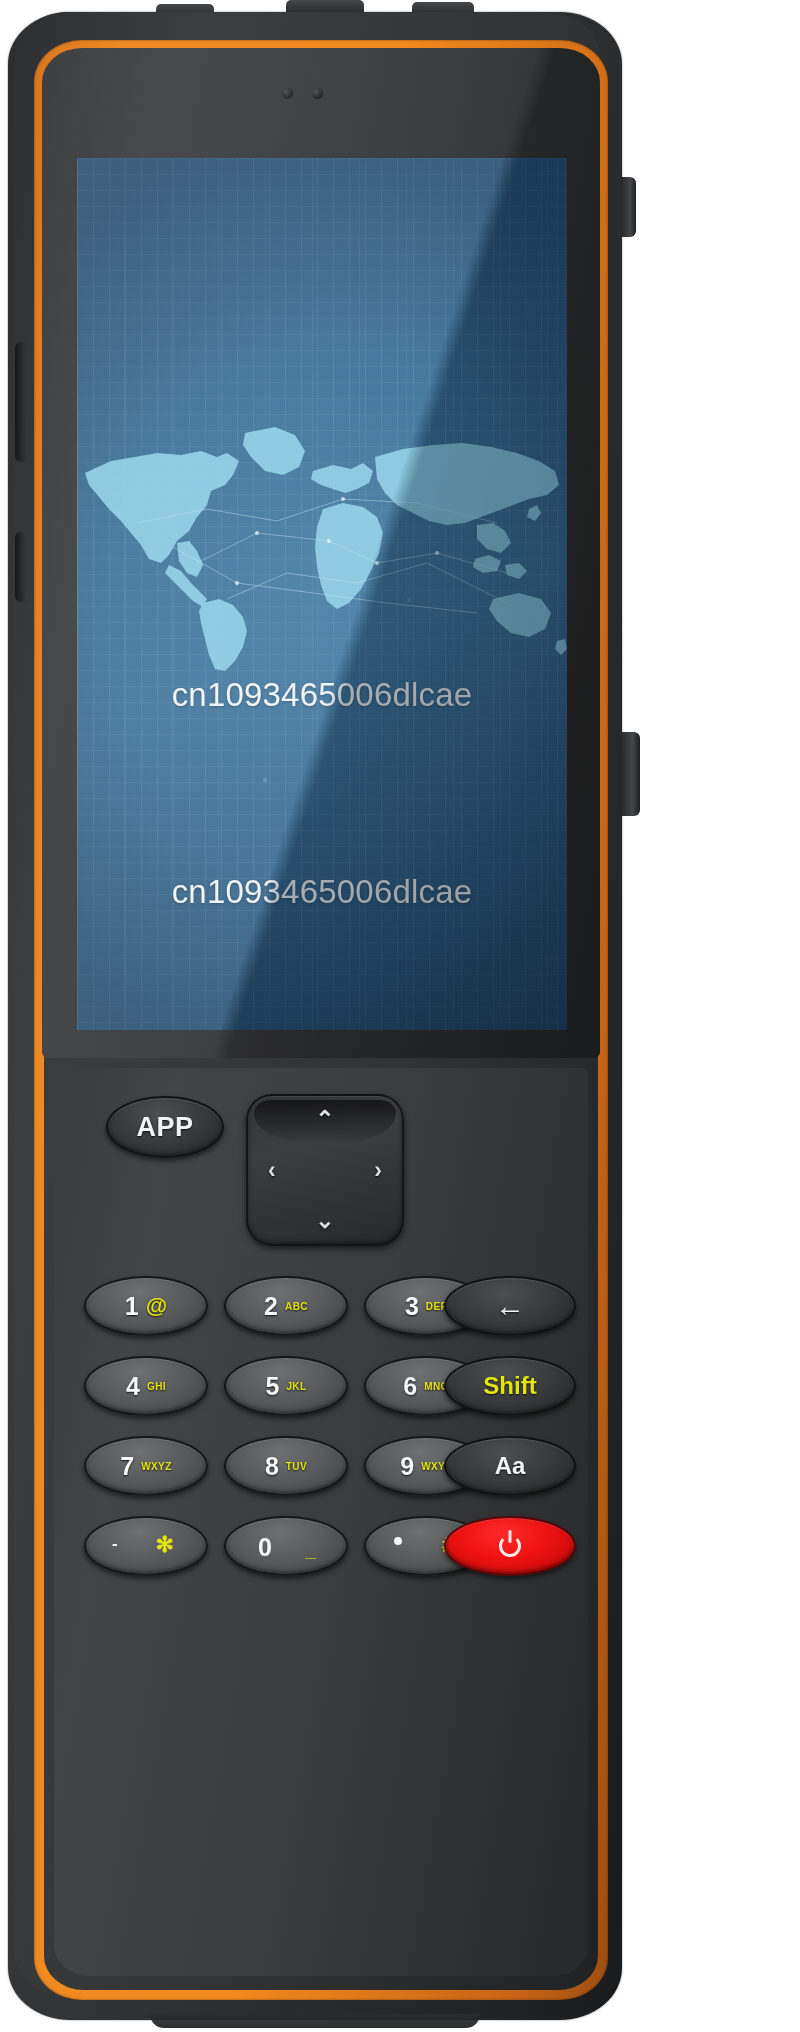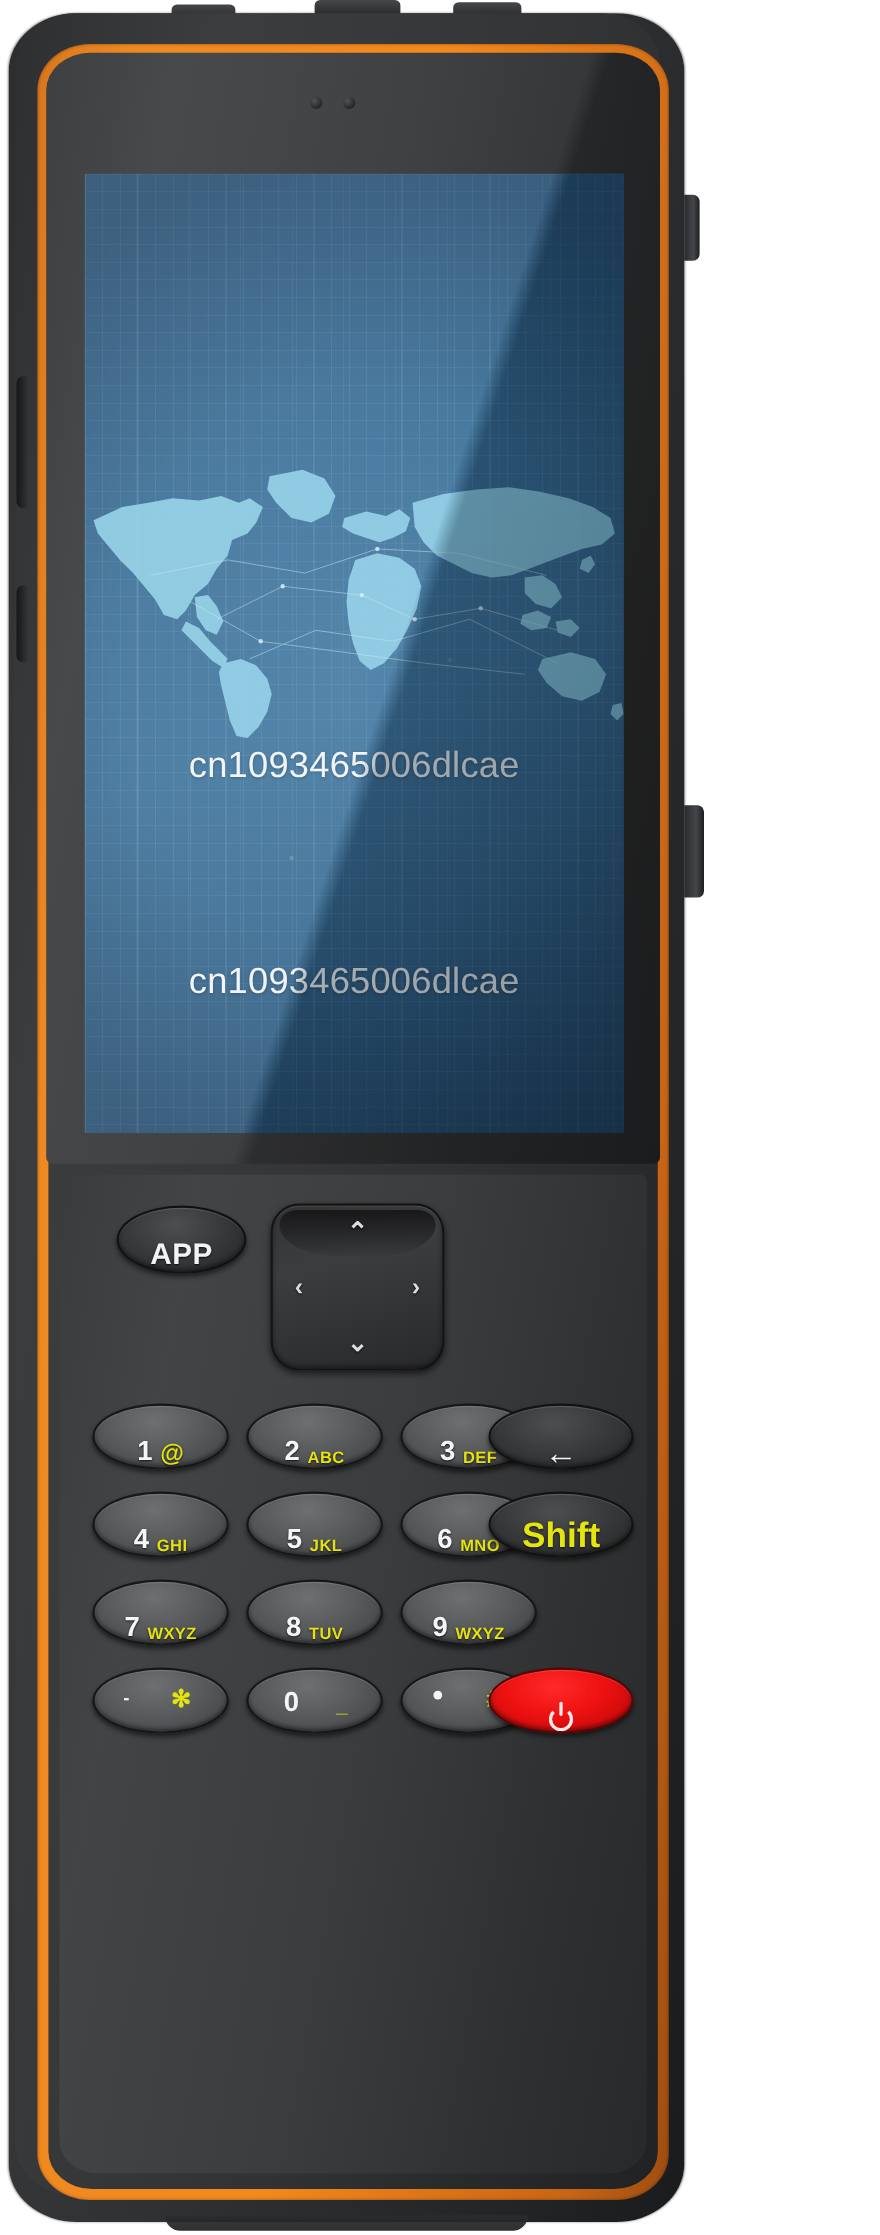--- a/index.html
+++ b/index.html
@@ -191,21 +191,21 @@
     border-radius: 6px 6px 36px 36px / 6px 6px 30px 30px;
     background: linear-gradient(100deg,#3a3b3d 0%, #434446 18%, #3b3c3e 52%, #2e2f30 82%, #28292a 100%);
   }
 
   .keys { position: absolute; inset: 0; }
 
   .key {
     position: absolute;
     border-radius: 50%;
     display: flex;
-    align-items: flex-end;
+    align-items: center;
     justify-content: center;
     box-shadow:
       0 3px 5px rgba(0,0,0,.55),
       inset 0 1px 1px rgba(255,255,255,.16),
       inset 0 -2px 4px rgba(0,0,0,.45);
     border: 2px solid rgba(12,12,12,.85);
     cursor: pointer;
     user-select: none;
   }
   
@@ -285,35 +285,35 @@
 
   .key.num .digit {
     color: #f5f6f7;
     font-size: 25px;
     font-weight: bold;
     text-shadow: 0 1px 2px rgba(0,0,0,.8);
     margin-right: 7px;
   }
   .key.num .letters {
     color: #e3e30d;
-    font-size: 15px;
+    font-size: 10px;
     font-weight: bold;
     letter-spacing: .4px;
     text-shadow: 0 1px 2px rgba(0,0,0,.8);
   }
   .key.num .sym-lg {
     color: #e3e30d;
     font-size: 22px;
     font-weight: bold;
     text-shadow: 0 1px 2px rgba(0,0,0,.8);
   }
 
   
   .key.rkey { left: 390px; width: 132px; height: 60px; }
-  .key.rkey .label { font-size: 32px; }
+  .key.rkey .label { font-size: 24px; }
   .key.rkey .label.arrow { font-size: 30px; line-height: .8; }
   .key.rkey.powerkey { height: 60px; }
   .power-glyph {
     display: inline-block;
     width: 22px; height: 22px;
     border: 3px solid #ffe9e9;
     border-radius: 50%;
     border-top-color: transparent;
     position: relative;
   }
@@ -568,20 +568,23 @@
           <span class="letters">WXYZ</span>
         </div>
         <div class="key light num col2 row3">
           <span class="digit">8</span>
           <span class="letters">TUV</span>
         </div>
         <div class="key light num col3 row3">
           <span class="digit">9</span>
           <span class="letters">WXYZ</span>
         </div>
+        <div class="key dark rkey row3">
+          <span class="label">Aa</span>
+        </div>
 
         <div class="key light num col1 row4">
           <span class="mini-left">-</span>
           <span class="mini-right">✻</span>
         </div>
         <div class="key light num col2 row4">
           <span class="zero-digit">0</span>
           <span class="mini-under">_</span>
         </div>
         <div class="key light num col3 row4">

